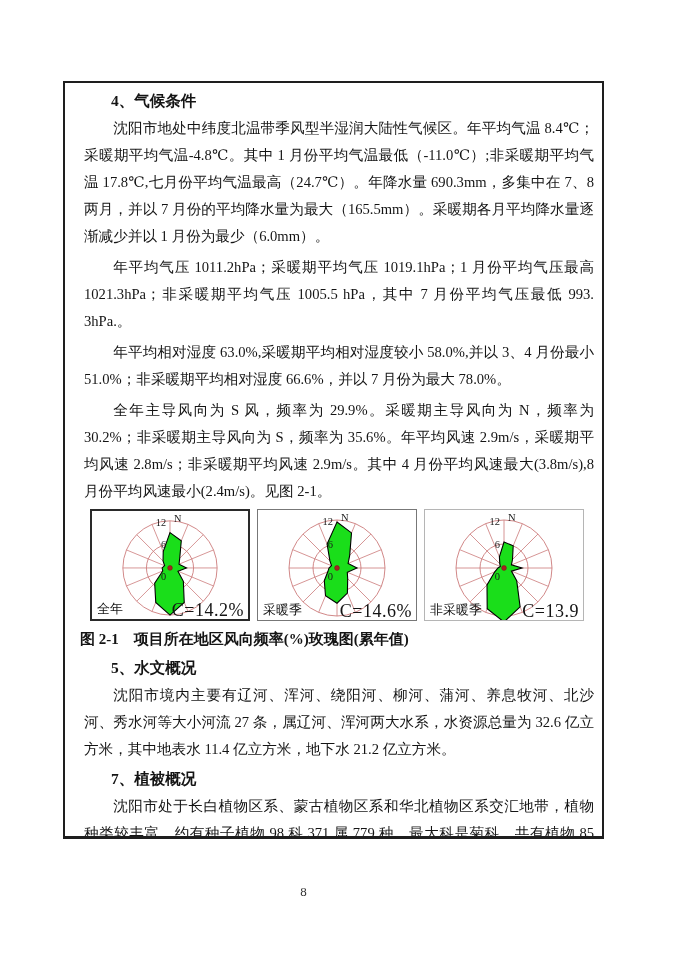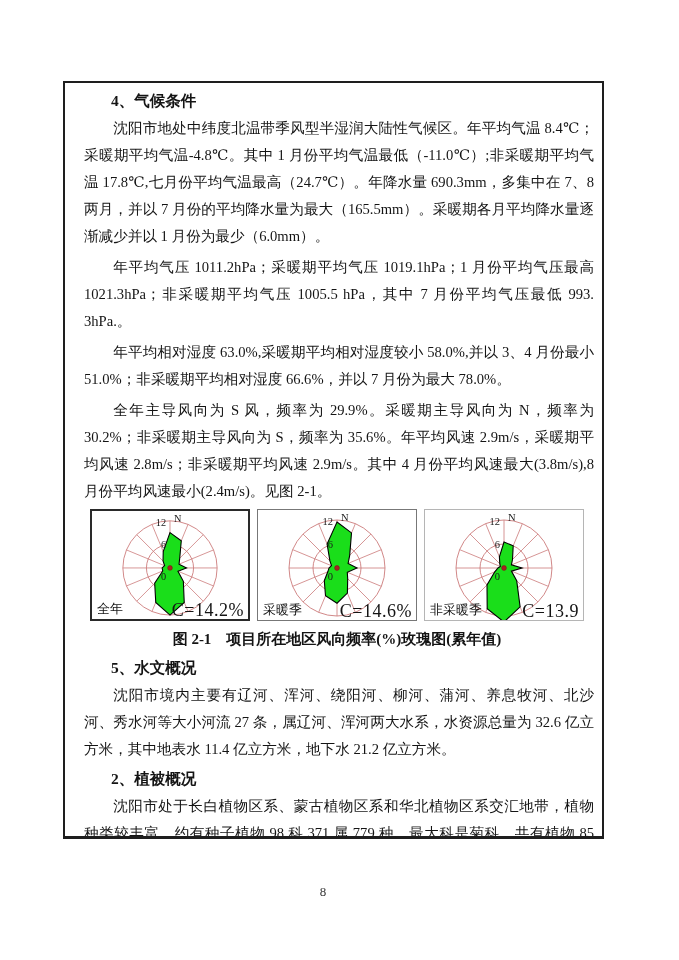--- a/index.html
+++ b/index.html
@@ -3,21 +3,20 @@
 <meta charset="utf-8">
 <style>
   html,body{margin:0;padding:0;background:#ffffff;}
   .page{
     position:relative;
     width:607px;height:960px;
     background:#ffffff;
     font-family:"Liberation Serif","DejaVu Serif",serif;
     color:#141414;
     overflow:hidden;
-    padding-left:39px;
   }
   .cell{
     position:absolute;
     left:63px;top:81px;
     width:541px;height:758px;
     box-sizing:border-box;
     border:2px solid #1e1e1e;
     border-bottom-width:3px;
     border-right-width:2px;
     padding:6px 8px 0 15px;
@@ -55,21 +54,21 @@
   .rose-svg{position:absolute;left:0;top:0;width:100%;height:100%;}
   .rose-name{
     position:absolute;left:5px;bottom:3px;
     font-size:13px;line-height:14px;margin-top:16px;
   }
   .rose-calm{
     position:absolute;right:4px;bottom:2px;
     font-size:18px;letter-spacing:0.5px;line-height:13px;
   }
   .caption{
-    text-align:center;
+    text-align:left;
     font-weight:bold;
     font-size:15px;
     margin:8px 0 6px 0;
     line-height:21px;
   }
   .page-number{
     position:absolute;
     left:0;right:0;top:884px;
     text-align:center;
     font-size:13px;
@@ -179,19 +178,19 @@
         <span class="rose-name">非采暖季</span>
         <span class="rose-calm">C=13.9</span>
       </div>
     </div>
 
     <div class="caption">图 2-1　项目所在地区风向频率(%)玫瑰图(累年值)</div>
 
     <h4 class="sec">5、水文概况</h4>
     <p class="body">沈阳市境内主要有辽河、浑河、绕阳河、柳河、蒲河、养息牧河、北沙河、秀水河等大小河流 27 条，属辽河、浑河两大水系，水资源总量为 32.6 亿立方米，其中地表水 11.4 亿立方米，地下水 21.2 亿立方米。</p>
 
-    <h4 class="sec">2、植被概况</h4>
+    <h4 class="sec">7、植被概况</h4>
     <p class="body">沈阳市处于长白植物区系、蒙古植物区系和华北植物区系交汇地带，植物种类较丰富，约有种子植物 98 科 371 属 779 种，最大科是菊科。共有植物 85 种，超过 20 种的科还有莎草科、蔷薇科、豆科、蓼科、唇形科、百合科及毛茛科等，这些科共有植物</p>
 
   </div>
 
   <div class="page-number">8</div>
 </div>
 
 </body></html>

